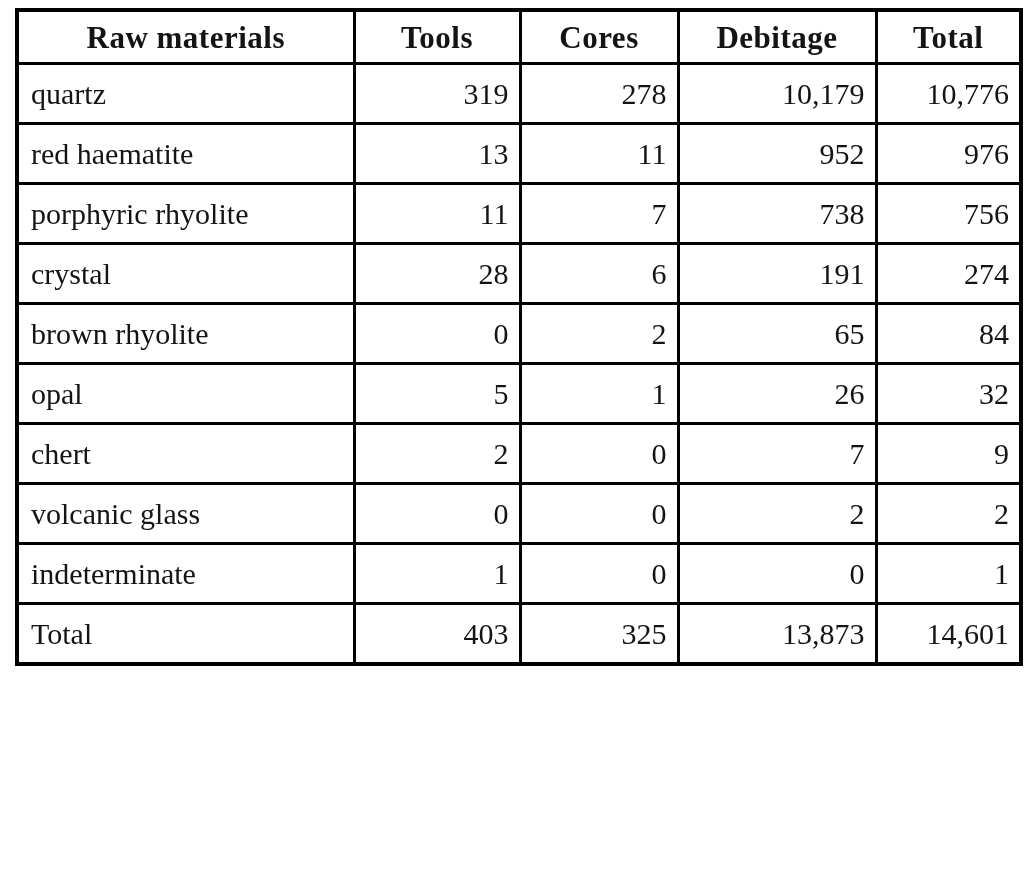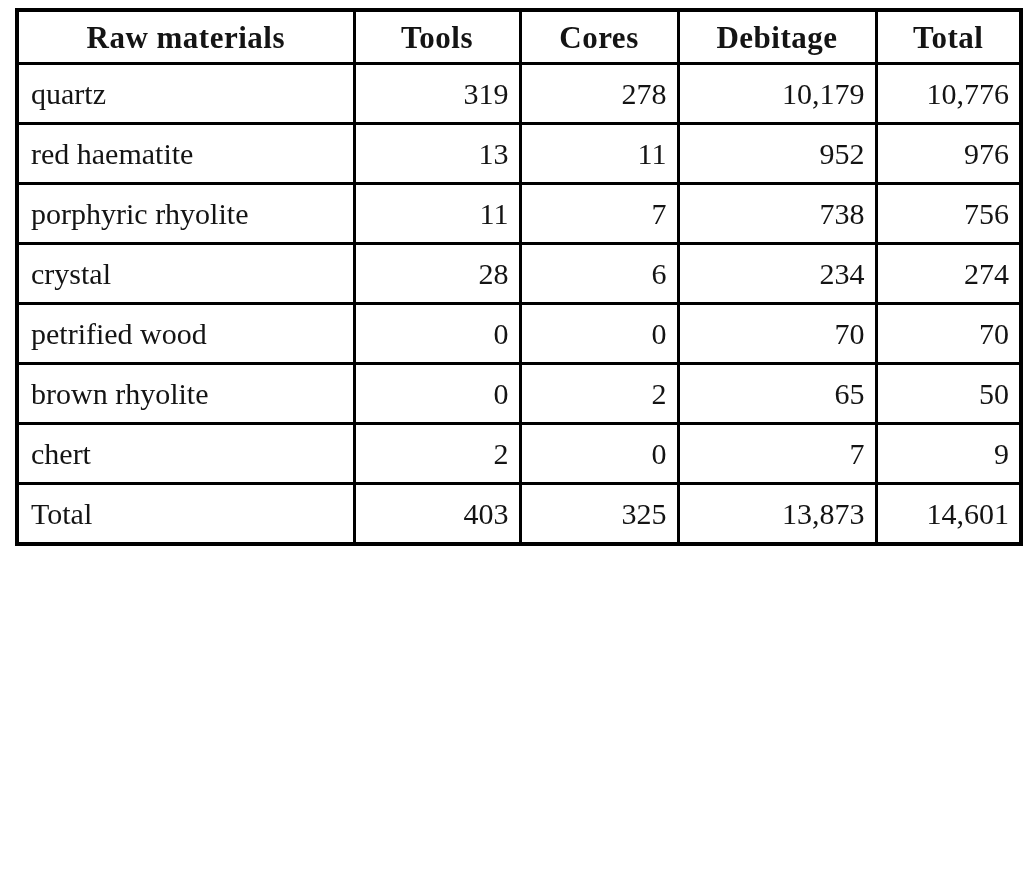--- a/index.html
+++ b/index.html
@@ -97,43 +97,57 @@
           <td class="label-cell">porphyric rhyolite</td>
           <td class="num-cell">11</td>
           <td class="num-cell">7</td>
           <td class="num-cell">738</td>
           <td class="num-cell">756</td>
         </tr>
         <tr>
           <td class="label-cell">crystal</td>
           <td class="num-cell">28</td>
           <td class="num-cell">6</td>
-          <td class="num-cell">234</td>
+          <td class="num-cell">191</td>
           <td class="num-cell">274</td>
-        </tr>
-        <tr>
-          <td class="label-cell">petrified wood</td>
-          <td class="num-cell">0</td>
-          <td class="num-cell">0</td>
-          <td class="num-cell">70</td>
-          <td class="num-cell">70</td>
         </tr>
         <tr>
           <td class="label-cell">brown rhyolite</td>
           <td class="num-cell">0</td>
           <td class="num-cell">2</td>
           <td class="num-cell">65</td>
-          <td class="num-cell">50</td>
+          <td class="num-cell">84</td>
+        </tr>
+        <tr>
+          <td class="label-cell">opal</td>
+          <td class="num-cell">5</td>
+          <td class="num-cell">1</td>
+          <td class="num-cell">26</td>
+          <td class="num-cell">32</td>
         </tr>
         <tr>
           <td class="label-cell">chert</td>
           <td class="num-cell">2</td>
           <td class="num-cell">0</td>
           <td class="num-cell">7</td>
           <td class="num-cell">9</td>
+        </tr>
+        <tr>
+          <td class="label-cell">volcanic glass</td>
+          <td class="num-cell">0</td>
+          <td class="num-cell">0</td>
+          <td class="num-cell">2</td>
+          <td class="num-cell">2</td>
+        </tr>
+        <tr>
+          <td class="label-cell">indeterminate</td>
+          <td class="num-cell">1</td>
+          <td class="num-cell">0</td>
+          <td class="num-cell">0</td>
+          <td class="num-cell">1</td>
         </tr>
         <tr>
           <td class="label-cell">Total</td>
           <td class="num-cell">403</td>
           <td class="num-cell">325</td>
           <td class="num-cell">13,873</td>
           <td class="num-cell">14,601</td>
         </tr>
       </tbody>
   </table>

